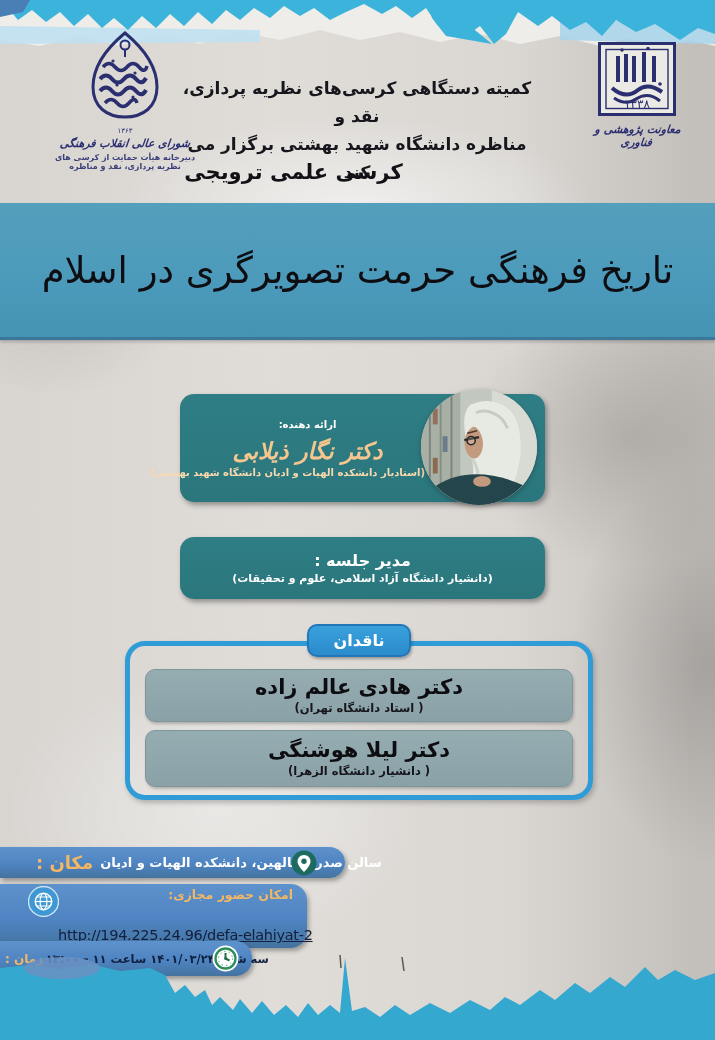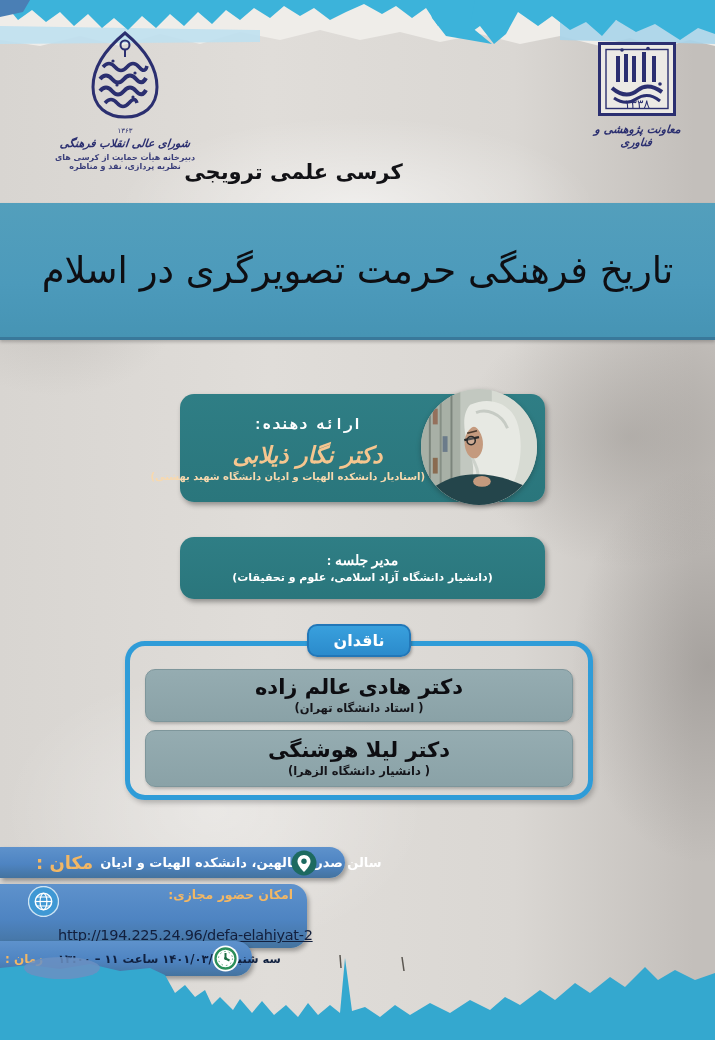--- a/index.html
+++ b/index.html
@@ -39,28 +39,28 @@
     border-bottom:3px solid #39789a;
     display:flex;align-items:center;justify-content:center;
     box-shadow:0 2px 3px rgba(40,40,40,.25);}
   .band .title{font-size:37px;color:#0e0e12;letter-spacing:1px;white-space:nowrap;}
   
   .teal-box{background:linear-gradient(180deg,#2f7e85 0%,#2a767c 100%);
     border-radius:14px;box-shadow:2px 3px 5px rgba(30,30,30,.4);}
   .presenter-box{left:180px;top:394px;width:365px;height:108px;
     display:flex;flex-direction:column;justify-content:center;}
   .presenter-text{width:235px;margin:0 120px 0 10px;text-align:center;}
-  .presenter-text .lbl{color:#ffffff;font-size:15px;font-weight:bold;font-family:Liberation Mono, monospace;}
+  .presenter-text .lbl{color:#ffffff;font-size:10px;font-weight:bold;}
   .presenter-text .nm{color:#f6c68f;font-size:23px;font-weight:bold;margin-top:8px;white-space:nowrap;font-style:italic;}
   .presenter-text .aff{color:#f8d9ae;font-size:10px;font-weight:bold;margin-top:3px;white-space:nowrap;}
   .photo{left:421px;top:389px;width:116px;height:116px;border-radius:50%;overflow:hidden;
     box-shadow:0 2px 5px rgba(30,30,30,.35);}
   .moderator-box{left:180px;top:537px;width:365px;height:62px;
     display:flex;flex-direction:column;justify-content:center;text-align:center;}
-  .moderator-box .lbl{color:#ffffff;font-size:14px;font-weight:bold;font-family:Liberation Serif, serif;}
+  .moderator-box .lbl{color:#ffffff;font-size:16px;font-weight:bold;}
   .moderator-box .nm{color:#0c0c10;font-size:21px;font-weight:bold;line-height:1.1;margin-top:1px;}
   .moderator-box .aff{color:#ffffff;font-size:11px;font-weight:bold;margin-top:2px;}
   
   .critics-border{left:125px;top:641px;width:468px;height:159px;
     border:5px solid #2f9cd8;border-radius:20px;
     box-shadow:2px 3px 5px rgba(30,30,30,.25);}
   .critics-pill{left:307px;top:624px;width:104px;height:33px;
     background:linear-gradient(180deg,#39a0dd,#2b8bcc);border:2px solid #2277b8;border-radius:10px;
     display:flex;align-items:center;justify-content:center;
     color:#fff;font-size:16px;font-weight:bold;box-shadow:1px 2px 3px rgba(30,30,30,.35);}
@@ -77,21 +77,21 @@
     border-radius:0 16px 16px 0;box-shadow:2px 3px 4px rgba(30,30,30,.35);}
   .bar-location{top:847px;width:345px;height:31px;display:flex;align-items:center;padding-left:36px;gap:7px;}
   .bar-location .lbl{color:#f2b765;font-size:18px;font-weight:bold;white-space:nowrap;}
   .bar-location .val{color:#ffffff;font-size:13px;font-weight:bold;white-space:nowrap;}
   .pin-wrap{position:absolute;right:28px;top:2.5px;width:26px;height:26px;}
   .bar-virtual{top:884px;width:307px;height:64px;}
   .bar-virtual .lbl{position:absolute;top:3px;right:14px;color:#f2b765;font-size:12.5px;font-weight:bold;}
   .bar-virtual .url{position:absolute;bottom:5px;left:58px;direction:ltr;
     color:#121f3d;font-size:14.5px;letter-spacing:-0.3px;text-decoration:underline;white-space:nowrap;}
   .globe-wrap{position:absolute;left:28px;top:2px;width:31px;height:31px;}
-  .bar-time{top:941px;width:252px;height:35px;display:flex;align-items:center;padding-left:5px;gap:15px;}
+  .bar-time{top:941px;width:252px;height:35px;display:flex;align-items:center;padding-left:5px;gap:3px;}
   .bar-time .lbl{color:#f2b765;font-size:12px;font-weight:bold;white-space:nowrap;}
   .bar-time .val{color:#10203f;font-size:11.5px;font-weight:bold;white-space:nowrap;}
   .clock-wrap{position:absolute;right:13px;top:4px;width:27px;height:27px;}
 </style>
 </head>
 <body>
 
 <div class="poster">
 
   <svg class="abs torn-top" viewBox="0 0 715 58" preserveAspectRatio="none">
@@ -133,20 +133,24 @@
         <path d="M16,56 q12,8 22,1 q12,-8 24,2" stroke="#2b2f70" stroke-width="3" fill="none"></path>
         <circle cx="24" cy="8" r="1.8" fill="#2b2f70"></circle>
           <circle cx="50" cy="6.5" r="1.8" fill="#2b2f70"></circle>
         <circle cx="62" cy="42" r="1.8" fill="#2b2f70"></circle>
       </svg>
       <div class="sbu-year">۱۳۳۸</div>
     </div>
     <div class="cap" dir="rtl">معاونت پژوهشی و فناوری</div>
   </div>
 
+  <div class="abs committee" dir="rtl">
+    <div>کمیته دستگاهی کرسی‌های نظریه پردازی، نقد و</div>
+    <div>مناظره دانشگاه شهید بهشتی برگزار می کند</div>
+  </div>
 
   <div class="abs kicker" dir="rtl">کرسی علمی ترویجی</div>
   <div class="abs band">
     <div class="title" dir="rtl">تاریخ فرهنگی حرمت تصویرگری در اسلام</div>
   </div>
 
   <div class="abs teal-box presenter-box">
     <div class="presenter-text">
       <div class="lbl" dir="rtl">ارائه دهنده:</div>
       <div class="nm" dir="rtl">دکتر نگار ذیلابی</div>

